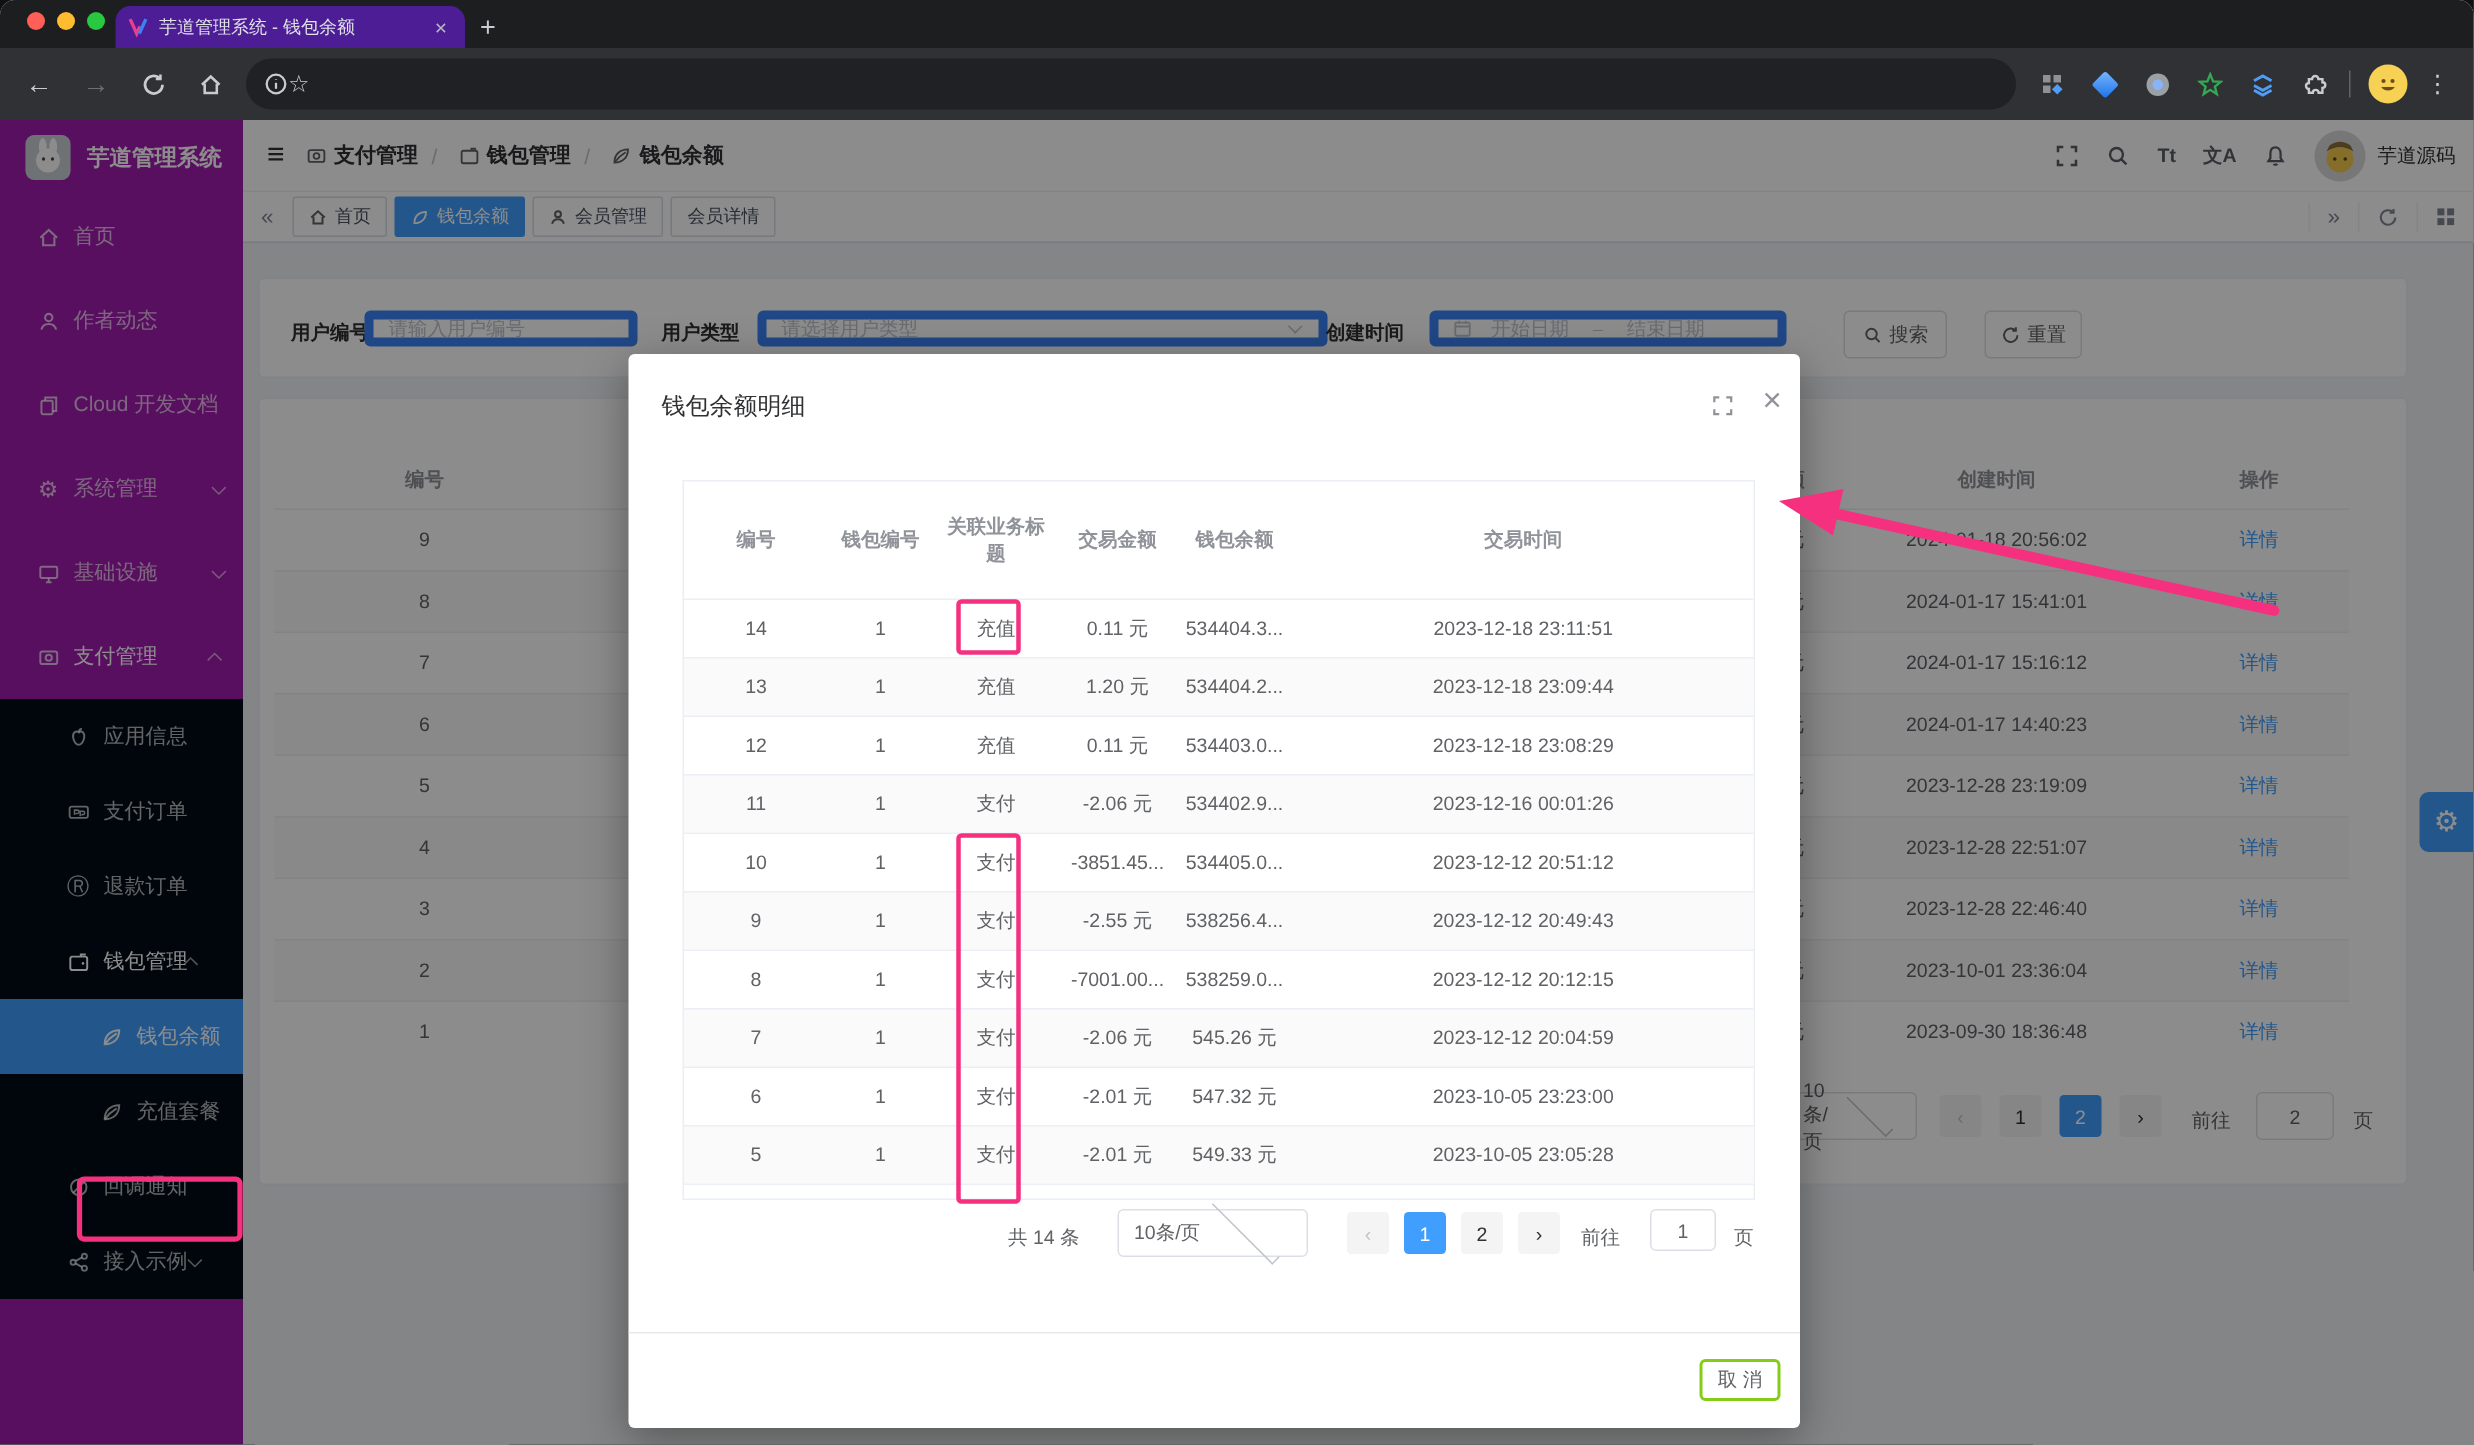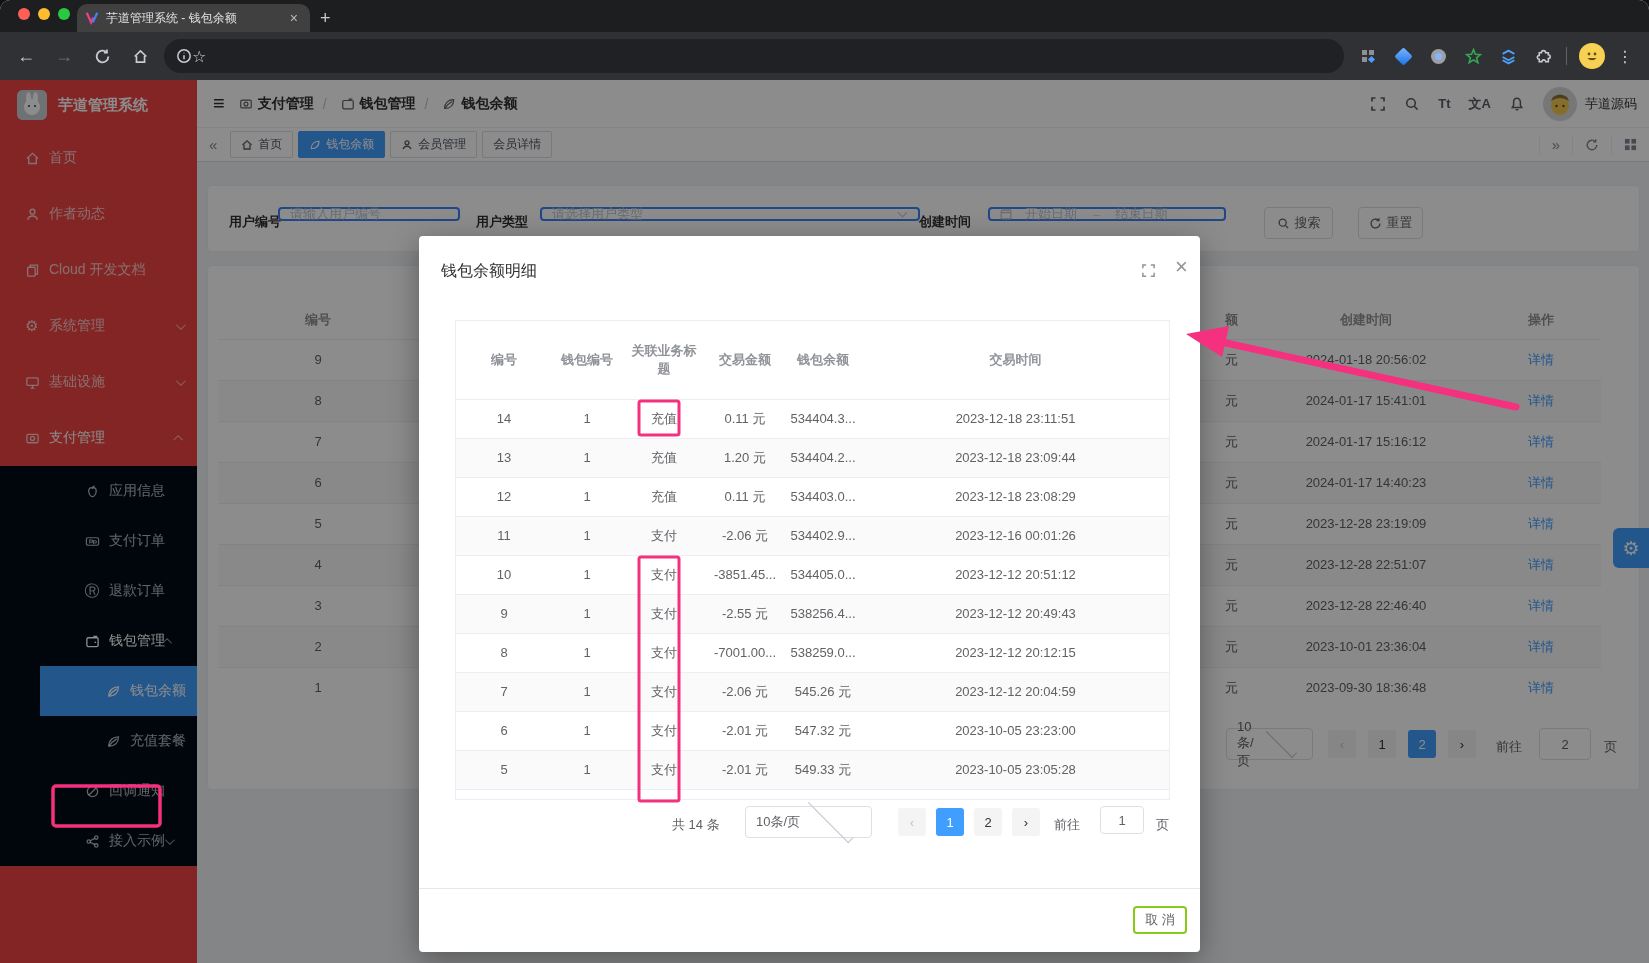--- a/index.html
+++ b/index.html
@@ -8,21 +8,21 @@
   #screen{position:relative;width:1649px;height:963px;overflow:hidden;background:#f0f2f5;border-radius:10px 10px 0 0;}
   svg{display:block;}
 
   
   #chrome{position:absolute;left:0;top:0;width:1649px;height:80px;background:#1d1e20;z-index:50;}
   #tabstrip{position:relative;height:32px;}
   .tl{position:absolute;top:8px;width:12px;height:12px;border-radius:50%;}
   #tl-red{left:18px;background:#ff5f57;}
   #tl-yellow{left:38px;background:#febc2e;}
   #tl-green{left:58px;background:#28c840;}
-  #tab{position:absolute;left:77px;top:4px;width:233px;height:28px;background:#404040;border-radius:10px 10px 0 0;display:flex;align-items:center;padding:0 8px;color:#dfe1e5;font-size:12px;}
+  #tab{position:absolute;left:77px;top:4px;width:233px;height:28px;background:#4c1d95;border-radius:10px 10px 0 0;display:flex;align-items:center;padding:0 8px;color:#dfe1e5;font-size:12px;}
   #tab .title{flex:1;white-space:nowrap;overflow:hidden;margin-left:7px;}
   #tab .x{color:#b7babf;font-size:14px;padding:0 4px;}
   #newtab{position:absolute;left:320px;top:5px;color:#c8cbd0;font-size:18px;line-height:26px;}
   #toolbar{position:relative;height:48px;background:#2f3134;display:flex;align-items:center;}
   .tbico{color:#c8cbd0;margin-left:14px;display:flex;align-items:center;justify-content:center;width:24px;height:24px;}
   .tbico.dim{color:#6b6e72;}
   #urlbar{margin-left:12px;width:1180px;height:34px;background:#202124;border-radius:17px;display:flex;align-items:center;padding:0 12px;color:#e8eaed;}
   #urlbar .url{font-size:14.5px;margin-left:9px;flex:1;}
   #urlbar .star{color:#c8cbd0;font-size:16px;}
   .ext{margin-left:13px;display:flex;align-items:center;justify-content:center;width:22px;height:22px;}
@@ -35,32 +35,32 @@
   #ext-gem{width:13px;height:13px;background:linear-gradient(135deg,#7ab5ff,#1a73e8);transform:rotate(45deg);border-radius:2px;}
   #ext-circle{width:15px;height:15px;border-radius:50%;background:#9aa0a6;display:flex;align-items:center;justify-content:center;}
   #ext-circle i{width:7px;height:7px;border-radius:50%;background:#8ab4f8;}
   #chrome-divider{width:1px;height:18px;background:#5f6368;margin-left:12px;}
   #chrome-avatar{margin-left:12px;width:26px;height:26px;border-radius:50%;background:#f6d154;display:flex;align-items:center;justify-content:center;}
   #chrome-dots{color:#c8cbd0;font-size:16px;margin-left:12px;margin-right:10px;}
 
   
   #app{position:absolute;left:0;top:80px;width:1649px;height:883px;display:flex;}
   
-  #sidebar{width:197px;background:#ef4444;flex:none;position:relative;color:rgba(255,255,255,.7);}
+  #sidebar{width:162px;background:#a21caf;flex:none;position:relative;color:rgba(255,255,255,.7);}
   #side-head{height:50px;display:flex;align-items:center;padding-left:17px;}
   #side-logo{width:30px;height:30px;border-radius:6px;background:#cfd4da;display:flex;align-items:center;justify-content:center;overflow:hidden;}
   #side-title{color:#fff;font-size:15px;font-weight:700;margin-left:11px;white-space:nowrap;}
   .sitem{height:56px;display:flex;align-items:center;padding:0 14px 0 24px;font-size:14px;white-space:nowrap;}
   .sitem .ic{width:16px;margin-right:9px;display:flex;justify-content:center;color:rgba(255,255,255,.72);}
   .sitem .lbl{flex:1;}
   .chev{width:7px;height:7px;border-right:1.6px solid rgba(255,255,255,.6);border-bottom:1.6px solid rgba(255,255,255,.6);}
   .chev.down{transform:rotate(45deg) translateY(-2px);}
   .chev.up{transform:rotate(-135deg) translateY(-2px);}
   #submenu{background:#000c17;}
-  .sub{height:50px;display:flex;align-items:center;padding:0 14px 0 44px;font-size:14px;white-space:nowrap;margin-left:40px;}
+  .sub{height:50px;display:flex;align-items:center;padding:0 14px 0 44px;font-size:14px;white-space:nowrap;}
   .sub .ic{width:16px;margin-right:9px;display:flex;justify-content:center;}
   .sub3{padding-left:66px;}
   .sub.active{background:#409eff;color:#fff;}
   .sub.active .ic{color:#fff;}
   .white{color:#fff;}
 
   
   #main{flex:1;position:relative;display:flex;flex-direction:column;background:#f0f2f5;}
   #navbar{height:48px;background:#fff;display:flex;align-items:center;border-bottom:1px solid #f0f0f0;}
   #hamburger{font-size:20px;color:#303133;margin-left:16px;}
@@ -78,21 +78,21 @@
   .tag .ic{margin-right:5px;display:flex;color:#606266;}
   .tag.active{background:#409eff;border-color:#409eff;color:#fff;}
   .tag.active .ic{color:#fff;}
   #tags-right{margin-left:auto;display:flex;align-items:center;}
   #tags-right .tri{color:#808695;font-size:15px;padding:0 12px;border-left:1px solid #f0f0f0;height:20px;display:flex;align-items:center;}
 
   #content{flex:1;position:relative;}
   .card{position:absolute;background:#fff;border-radius:4px;border:1px solid #ebeef5;}
   #search-card{left:10px;top:23px;width:1433px;height:67px;font-family:Liberation Serif, serif;}
   .flabel{position:absolute;top:27px;font-size:13px;color:#303133;font-weight:600;white-space:nowrap;}
-  .fbox{position:absolute;top:21px;height:14px;border:2px solid #3b82f6;border-radius:4px;background:#fff;display:flex;align-items:center;font-size:13px;color:#606266;}
+  .fbox{position:absolute;top:21px;height:24px;border:6px solid #3b82f6;border-radius:4px;background:#fff;display:flex;align-items:center;font-size:13px;color:#606266;}
   .fbox input{border:none;outline:none;width:100%;font-size:13px;color:#606266;background:transparent;padding:0 10px;font-family:inherit;}
   .fbox input::placeholder{color:#bfc4cc;}
   .ph{color:#bfc4cc;padding-left:10px;flex:1;}
   .selchev{width:7px;height:7px;border-right:1.5px solid #c0c4cc;border-bottom:1.5px solid #c0c4cc;transform:rotate(45deg);margin-right:12px;margin-top:-3px;}
   .btn{position:absolute;top:21px;height:32px;border:1px solid #dcdfe6;border-radius:4px;background:#fff;color:#606266;font-size:13px;display:flex;align-items:center;justify-content:center;padding:0 12px;white-space:nowrap;}
   .btn .ic{margin-right:5px;display:flex;}
 
   #table-card{left:10px;top:103px;width:1433px;height:525px;}
   #bg-table{position:absolute;left:10px;top:35px;width:1383px;border-collapse:collapse;table-layout:fixed;font-size:13px;}
   #bg-table th{height:38px;color:#909399;font-weight:600;text-align:center;}

